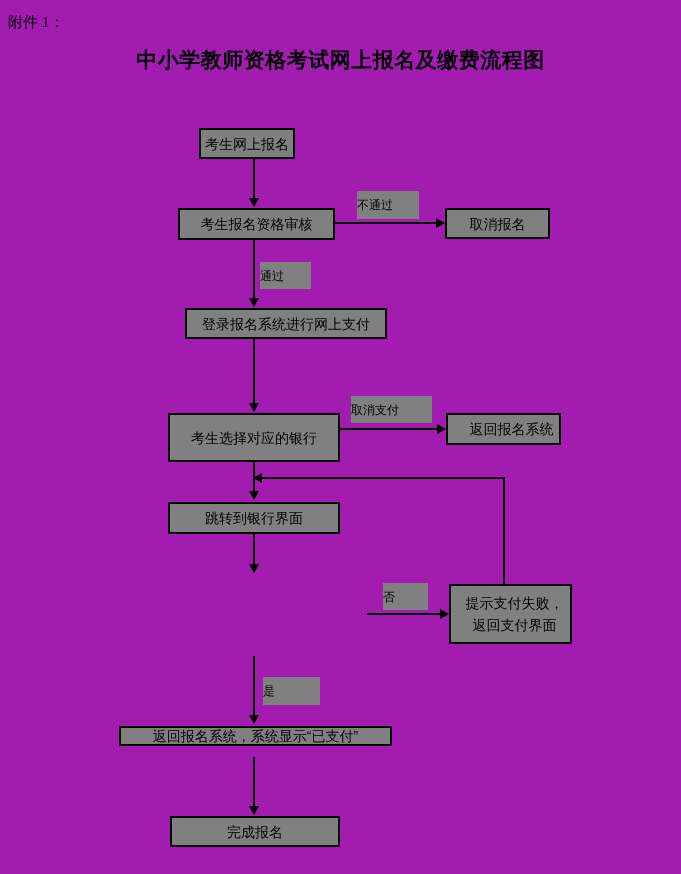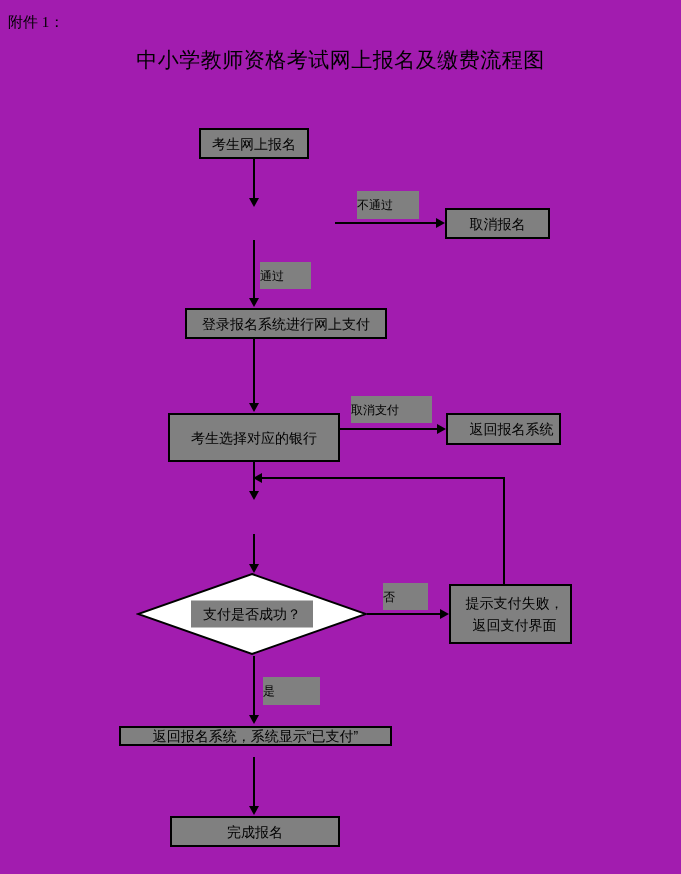--- a/index.html
+++ b/index.html
@@ -27,21 +27,21 @@
     white-space: nowrap;
     font-family: "Liberation Serif", "DejaVu Serif", serif;
   }
   .doc-title {
     position: absolute;
     left: 0;
     top: 46px;
     width: 681px;
     text-align: center;
     font-size: 21px;
-    font-weight: normal;
+    font-weight: bold;
     letter-spacing: 0.5px;
     color: #000000;
     font-family: "Liberation Serif", "DejaVu Serif", serif;
   }
 
   
   .node {
     position: absolute;
     background: #808080;
     border: 2px solid #000000;
@@ -163,38 +163,34 @@
 
   <div class="line-h" style="left:367px; top:613px; width:76px;"></div>
   <div class="arrow-right" style="left:440px; top:609px;"></div>
 
   <div class="line-v" style="left:253px; top:656px; height:61px;"></div>
   <div class="arrow-down" style="left:249px; top:715px;"></div>
 
   <div class="line-v" style="left:253px; top:757px; height:50px;"></div>
   <div class="arrow-down" style="left:249px; top:806px;"></div>
 
-  <div class="node" style="left:199px; top:128px; width:110px; height:31px;">考生网上报名</div>
-
+  <div class="node" style="left:199px; top:128px; width:96px; height:31px;">考生网上报名</div>
+
+  <div class="node" style="left:178px; top:208px; width:157px; height:32px;">考生报名资格审核</div>
 
   <div class="node" style="left:445px; top:208px; width:105px; height:31px;">取消报名</div>
 
   <div class="node" style="left:153px; top:308px; width:202px; height:31px;margin-left:32px;">登录报名系统进行网上支付</div>
 
   <div class="node" style="left:168px; top:413px; width:172px; height:49px;">考生选择对应的银行</div>
 
   <div class="node" style="left:446px; top:413px; width:115px; height:32px;padding-left:16px;">返回报名系统</div>
 
-
-  <div class="decision" style="left:136px; top:572px; width:232px; height:84px;">
-    <svg width="232" height="84" viewBox="0 0 232 84">
-      <polygon points="116,2 230,42 116,82 2,42" fill="#ffffff" stroke="#000000" stroke-width="2"></polygon>
-    </svg>
-    <span class="dlabel">支付是否成功？</span>
-  </div>
+  <div class="node" style="left:168px; top:502px; width:172px; height:32px;">跳转到银行界面</div>
+
 
   <div class="node two-line" style="left:449px; top:584px; width:123px; height:60px;">提示支付失败，
 返回支付界面</div>
 
   <div class="node" style="left:119px; top:726px; width:273px; height:20px;">返回报名系统，系统显示“已支付”</div>
 
   <div class="node" style="left:170px; top:816px; width:170px; height:31px;">完成报名</div>
 
   <div class="tag" style="left:357px; top:191px; width:62px; height:28px;">不通过</div>
 

